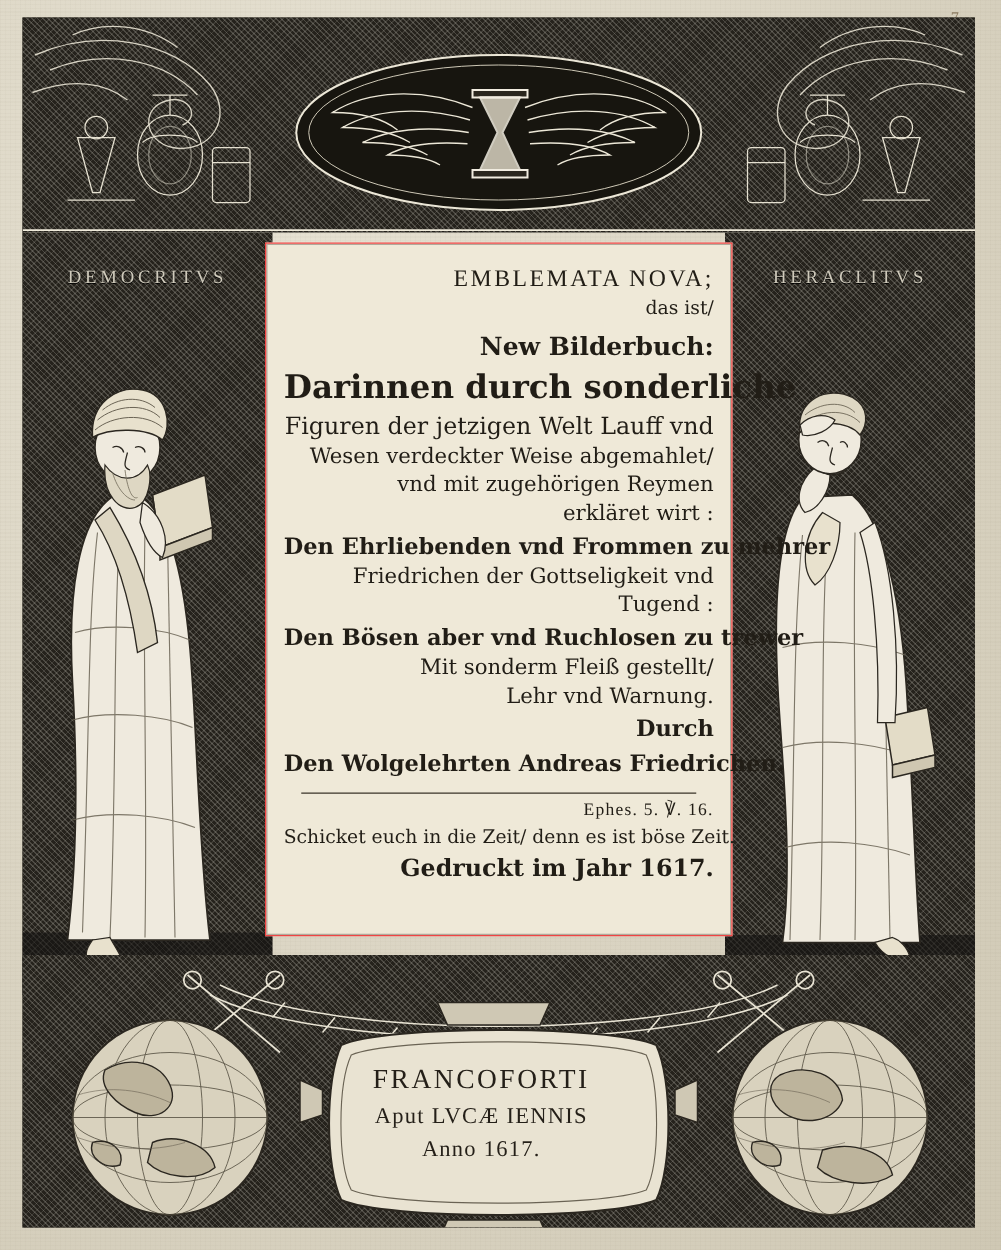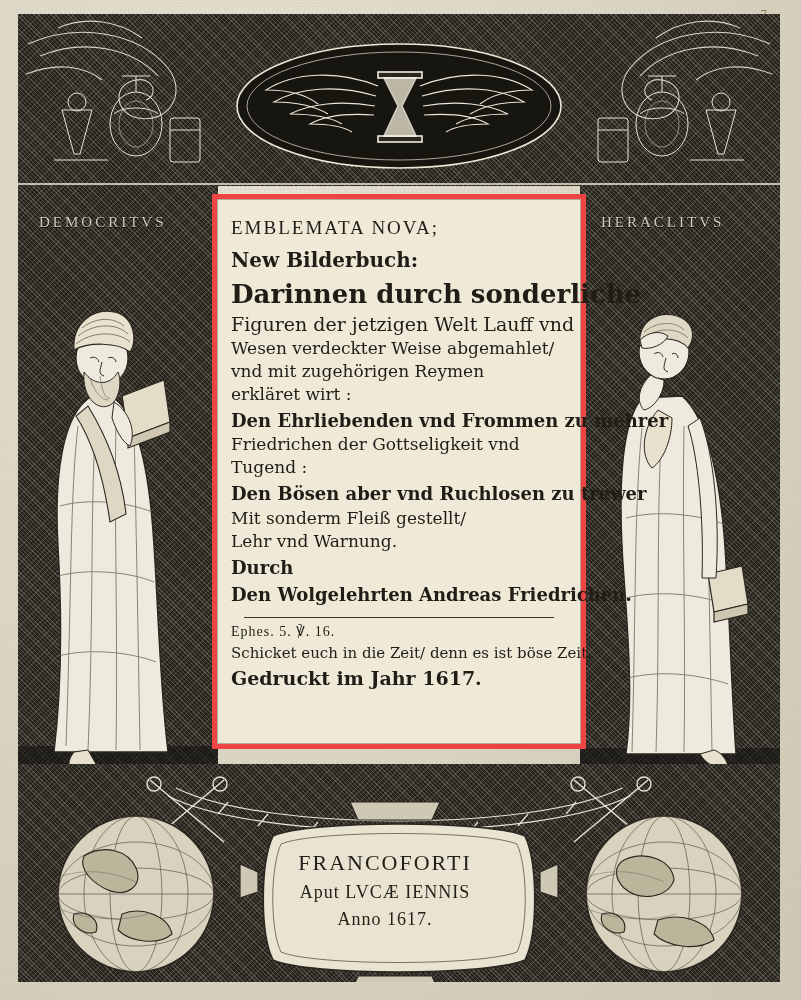--- a/index.html
+++ b/index.html
@@ -74,46 +74,45 @@
   }
   .right-col {
     position: absolute;
     right: 0; top: 172px;
     width: 200px; height: 610px;
   }
   .col-label {
     position: absolute;
     top: 28px;
     width: 100%;
-    text-align: left;
+    text-align: center;
     color: #cfcabb;
     font-size: 15px;
     letter-spacing: 3px;
     font-family: "Liberation Serif", serif;
     text-shadow: 0 1px 0 #000;
-    padding-left: 21px;
   }
   .bottom-band {
     position: absolute;
     left: 0; bottom: 0;
     width: 762px; height: 218px;
     overflow: hidden;
   }
 
   
   .tablet {
     position: absolute;
     left: 194px; top: 180px;
     width: 374px; height: 555px;
     background: #efe9d8;
-    border: 5px solid #ef4444;
+    border: 1px solid #ef4444;
     box-shadow: 0 0 0 1px rgba(60,54,42,0.35) inset;
     padding: 10px 14px 8px 14px;
     box-sizing: border-box;
-    text-align: left;
+    text-align: right;
     color: #211d16;
     z-index: 5;
   }
   .tablet .l {
     display: block;
     line-height: 1.12;
     white-space: nowrap;
   }
   .fr { font-family: "DejaVu Serif", serif; }
   .t-roman   { font-size: 19px; letter-spacing: 2px; font-family: "Liberation Serif", serif; margin-top: 8px;}
@@ -419,20 +418,21 @@
             <path d="M522 108 l18 -8 l0 34 l-18 -6 Z"></path>
             <path d="M340 56 l-8 -18 l90 0 l-8 18 Z"></path>
             <path d="M340 212 l-8 18 l90 0 l-8 -18 Z"></path>
           </g>
         </g>
       </svg>
     </div>
 
     <div class="tablet">
       <span class="l t-roman">EMBLEMATA NOVA;</span>
+      <span class="l t-small fr">das ist/</span>
       <span class="l t-fr-20 fr">New Bilderbuch:</span>
       <span class="l t-fr-26 fr">Darinnen durch sonderliche</span>
       <span class="l t-fr-19 fr">Figuren der jetzigen Welt Lauff vnd</span>
       <span class="l t-fr-17 fr">Wesen verdeckter Weise abgemahlet/</span>
       <span class="l t-fr-17 fr">vnd mit zugehörigen Reymen</span>
       <span class="l t-fr-17 fr">erkläret wirt :</span>
       <span class="l t-fr-18b fr">Den Ehrliebenden vnd Frommen zu mehrer</span>
       <span class="l t-fr-17 fr">Friedrichen der Gottseligkeit vnd</span>
       <span class="l t-fr-17 fr">Tugend :</span>
       <span class="l t-fr-18b fr">Den Bösen aber vnd Ruchlosen zu trewer</span>

